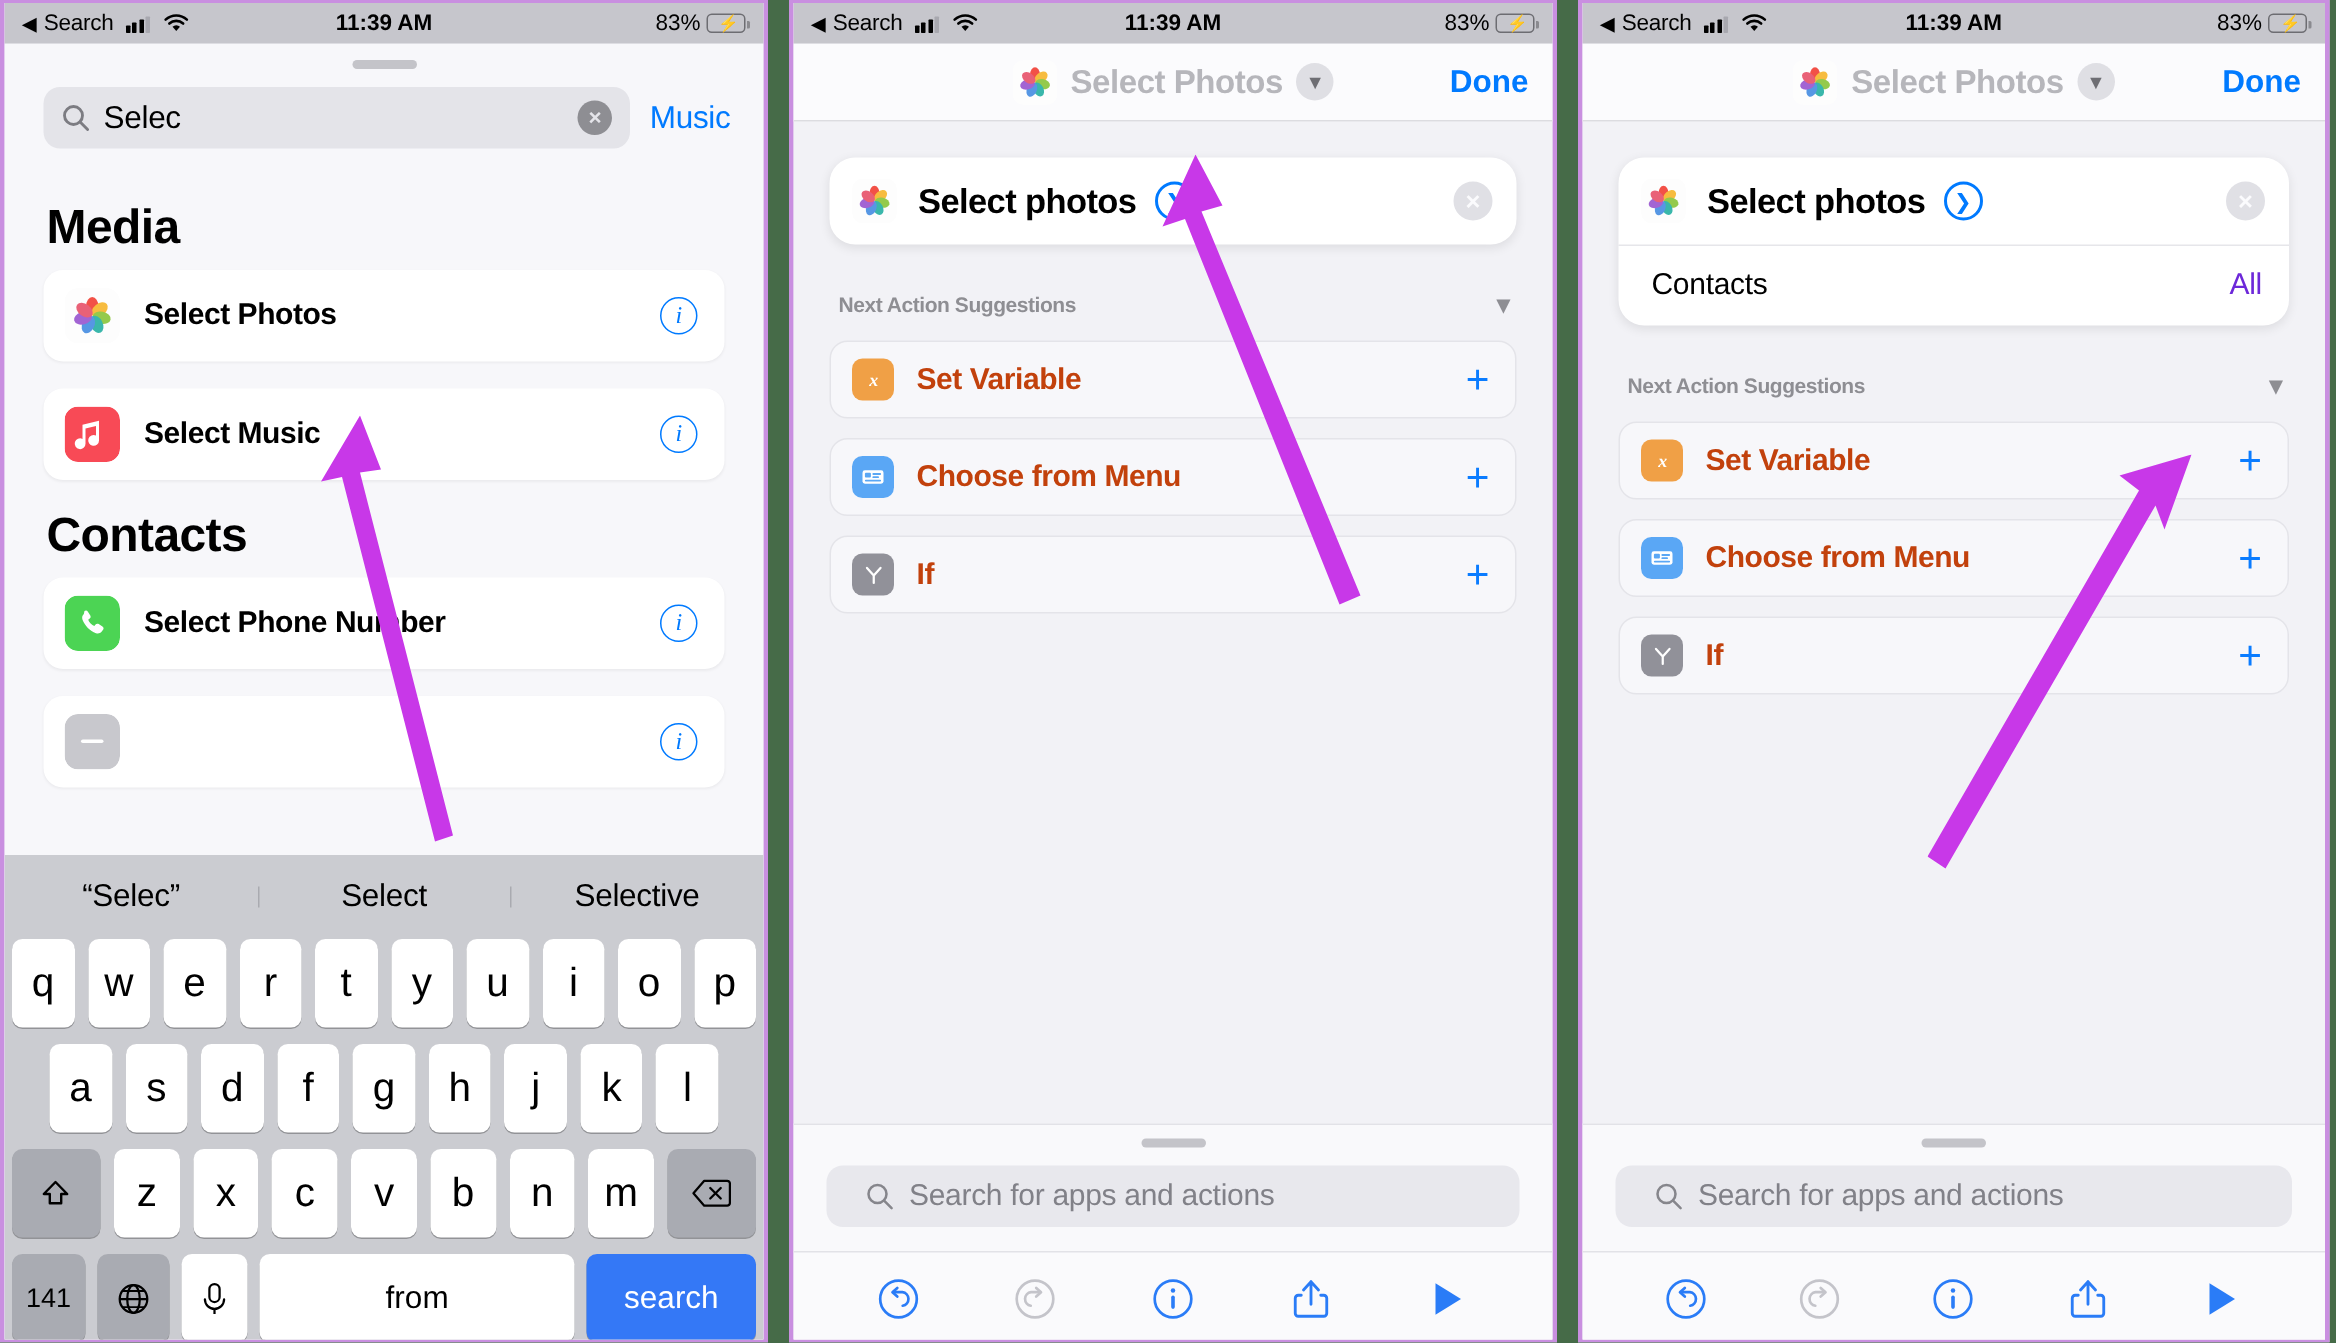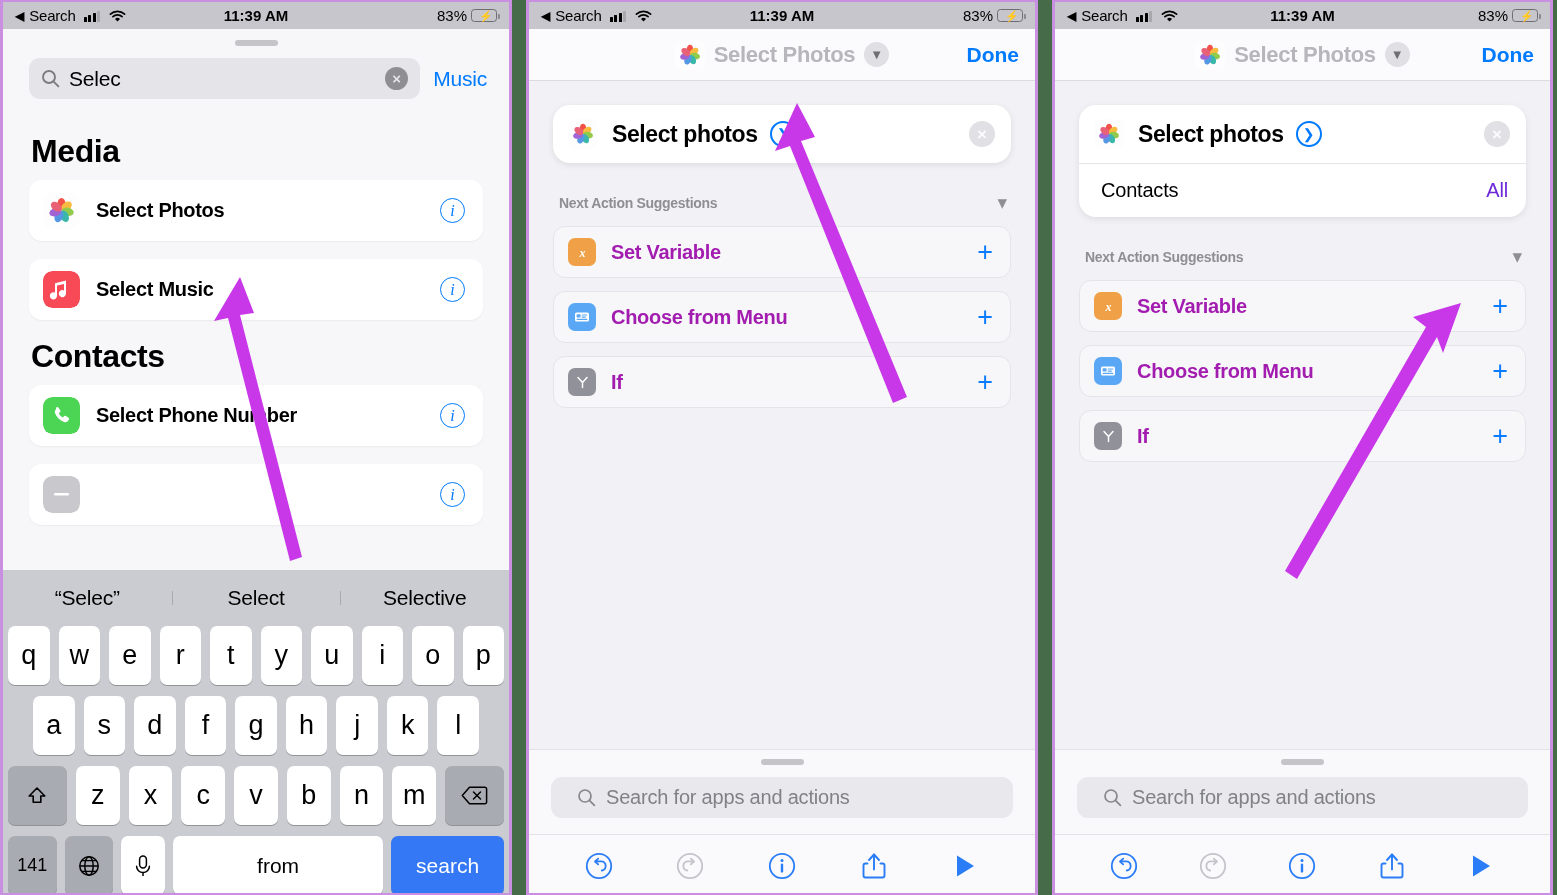--- a/index.html
+++ b/index.html
@@ -152,21 +152,21 @@
 
   .sugg-head { display:flex; align-items:center; margin: 28px 4px 12px 6px; }
   .sugg-title { font-size:14px; font-weight:600; color:#8e8e93; letter-spacing:-0.3px; }
   .sugg-chev { margin-left:auto; color:#8e8e93; font-size:19px; }
   .suggrow {
     height:52px; border:1px solid #e4e4e9; border-radius:12px; background:#f7f7fa;
     display:flex; align-items:center; padding: 0 17px 0 14px; margin-bottom:13px;
   }
   .sg-icon { width:28px;height:28px;border-radius:7px;flex:0 0 auto;display:flex;align-items:center;justify-content:center;
              font-size:15px;color:#fff;font-weight:700;}
-  .sg-label { font-size:20px; font-weight:700; color:#a21caf; margin-left:15px; letter-spacing:-0.3px; }
+  .sg-label { font-size:20px; font-weight:700; color:#c2410c; margin-left:15px; letter-spacing:-0.3px; }
   .sg-plus { margin-left:auto; color:#0a7cff; font-size:27px; font-weight:300; line-height:1; }
 
   
   .dock { background:#f9f9fb; border-top:1px solid #e2e2e7; }
   .dock-handle { display:flex;justify-content:center; padding-top:9px; }
   .dock-handle i { width:43px;height:6px;border-radius:3px;background:#c4c4c9; display:block;}
   .dock-search {
     margin: 12px 22px 16px 22px; height:41px; background:#e8e8ed; border-radius:11px;
     display:flex;align-items:center;gap:10px;padding:0 26px;
   }

